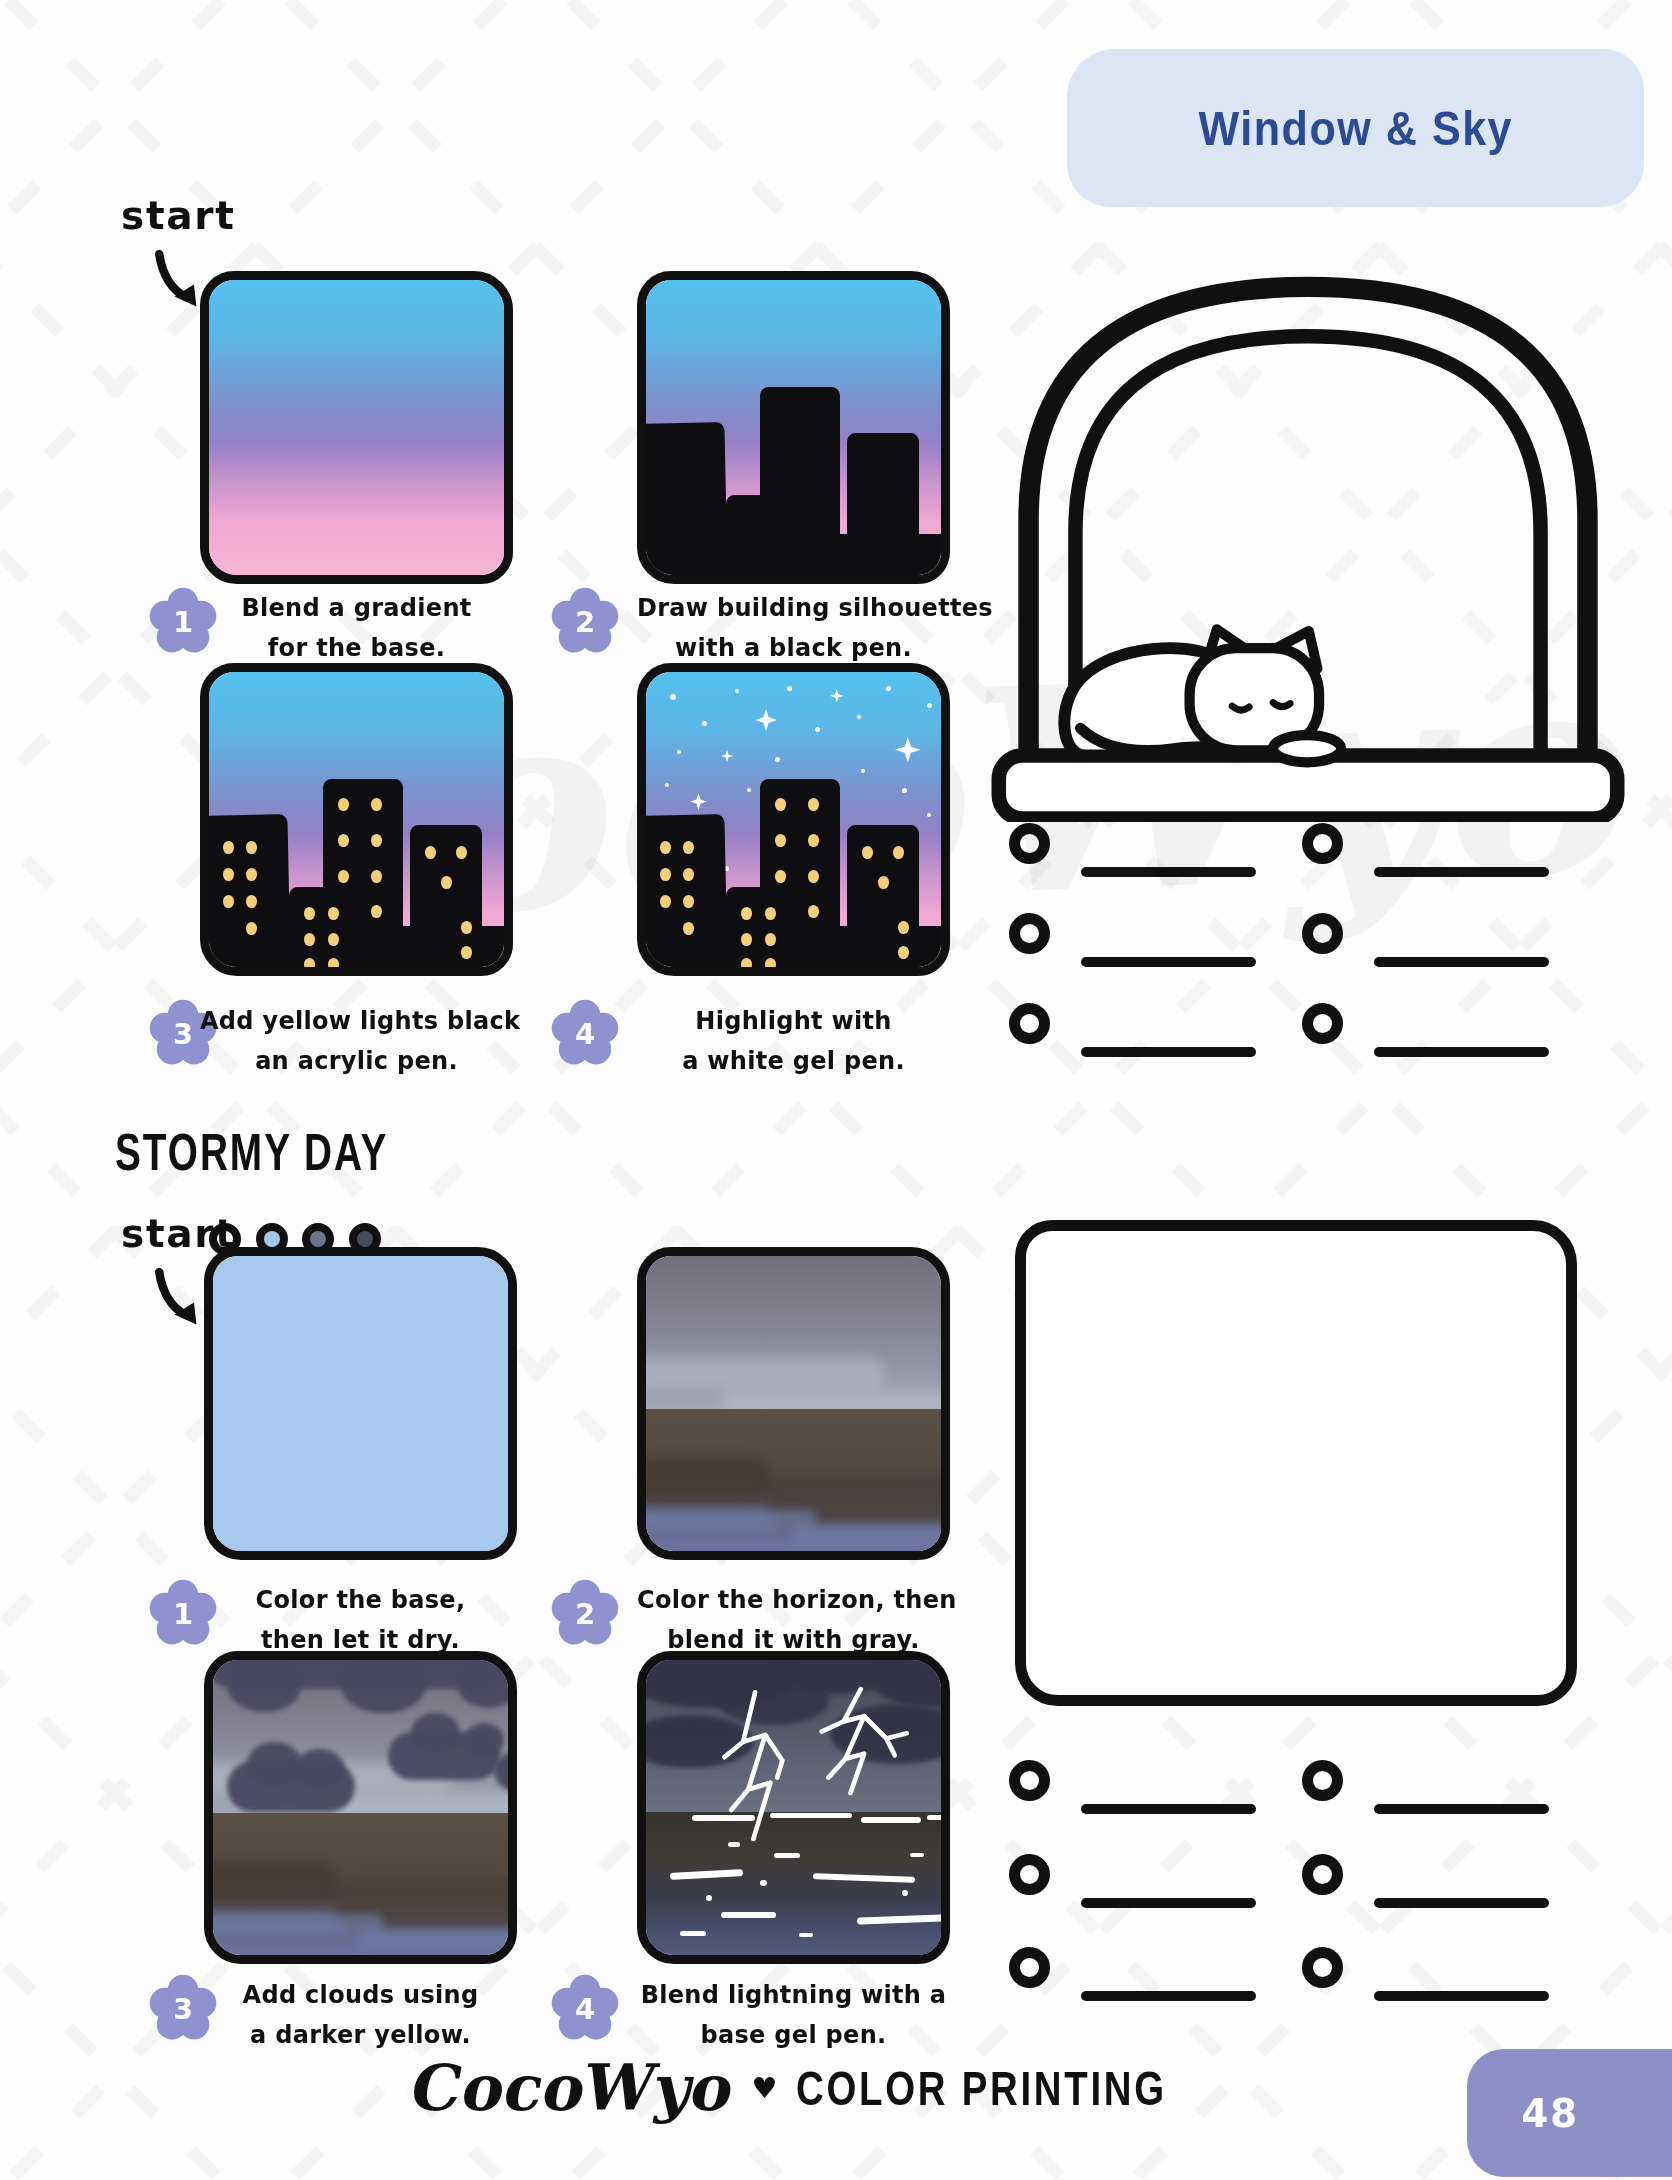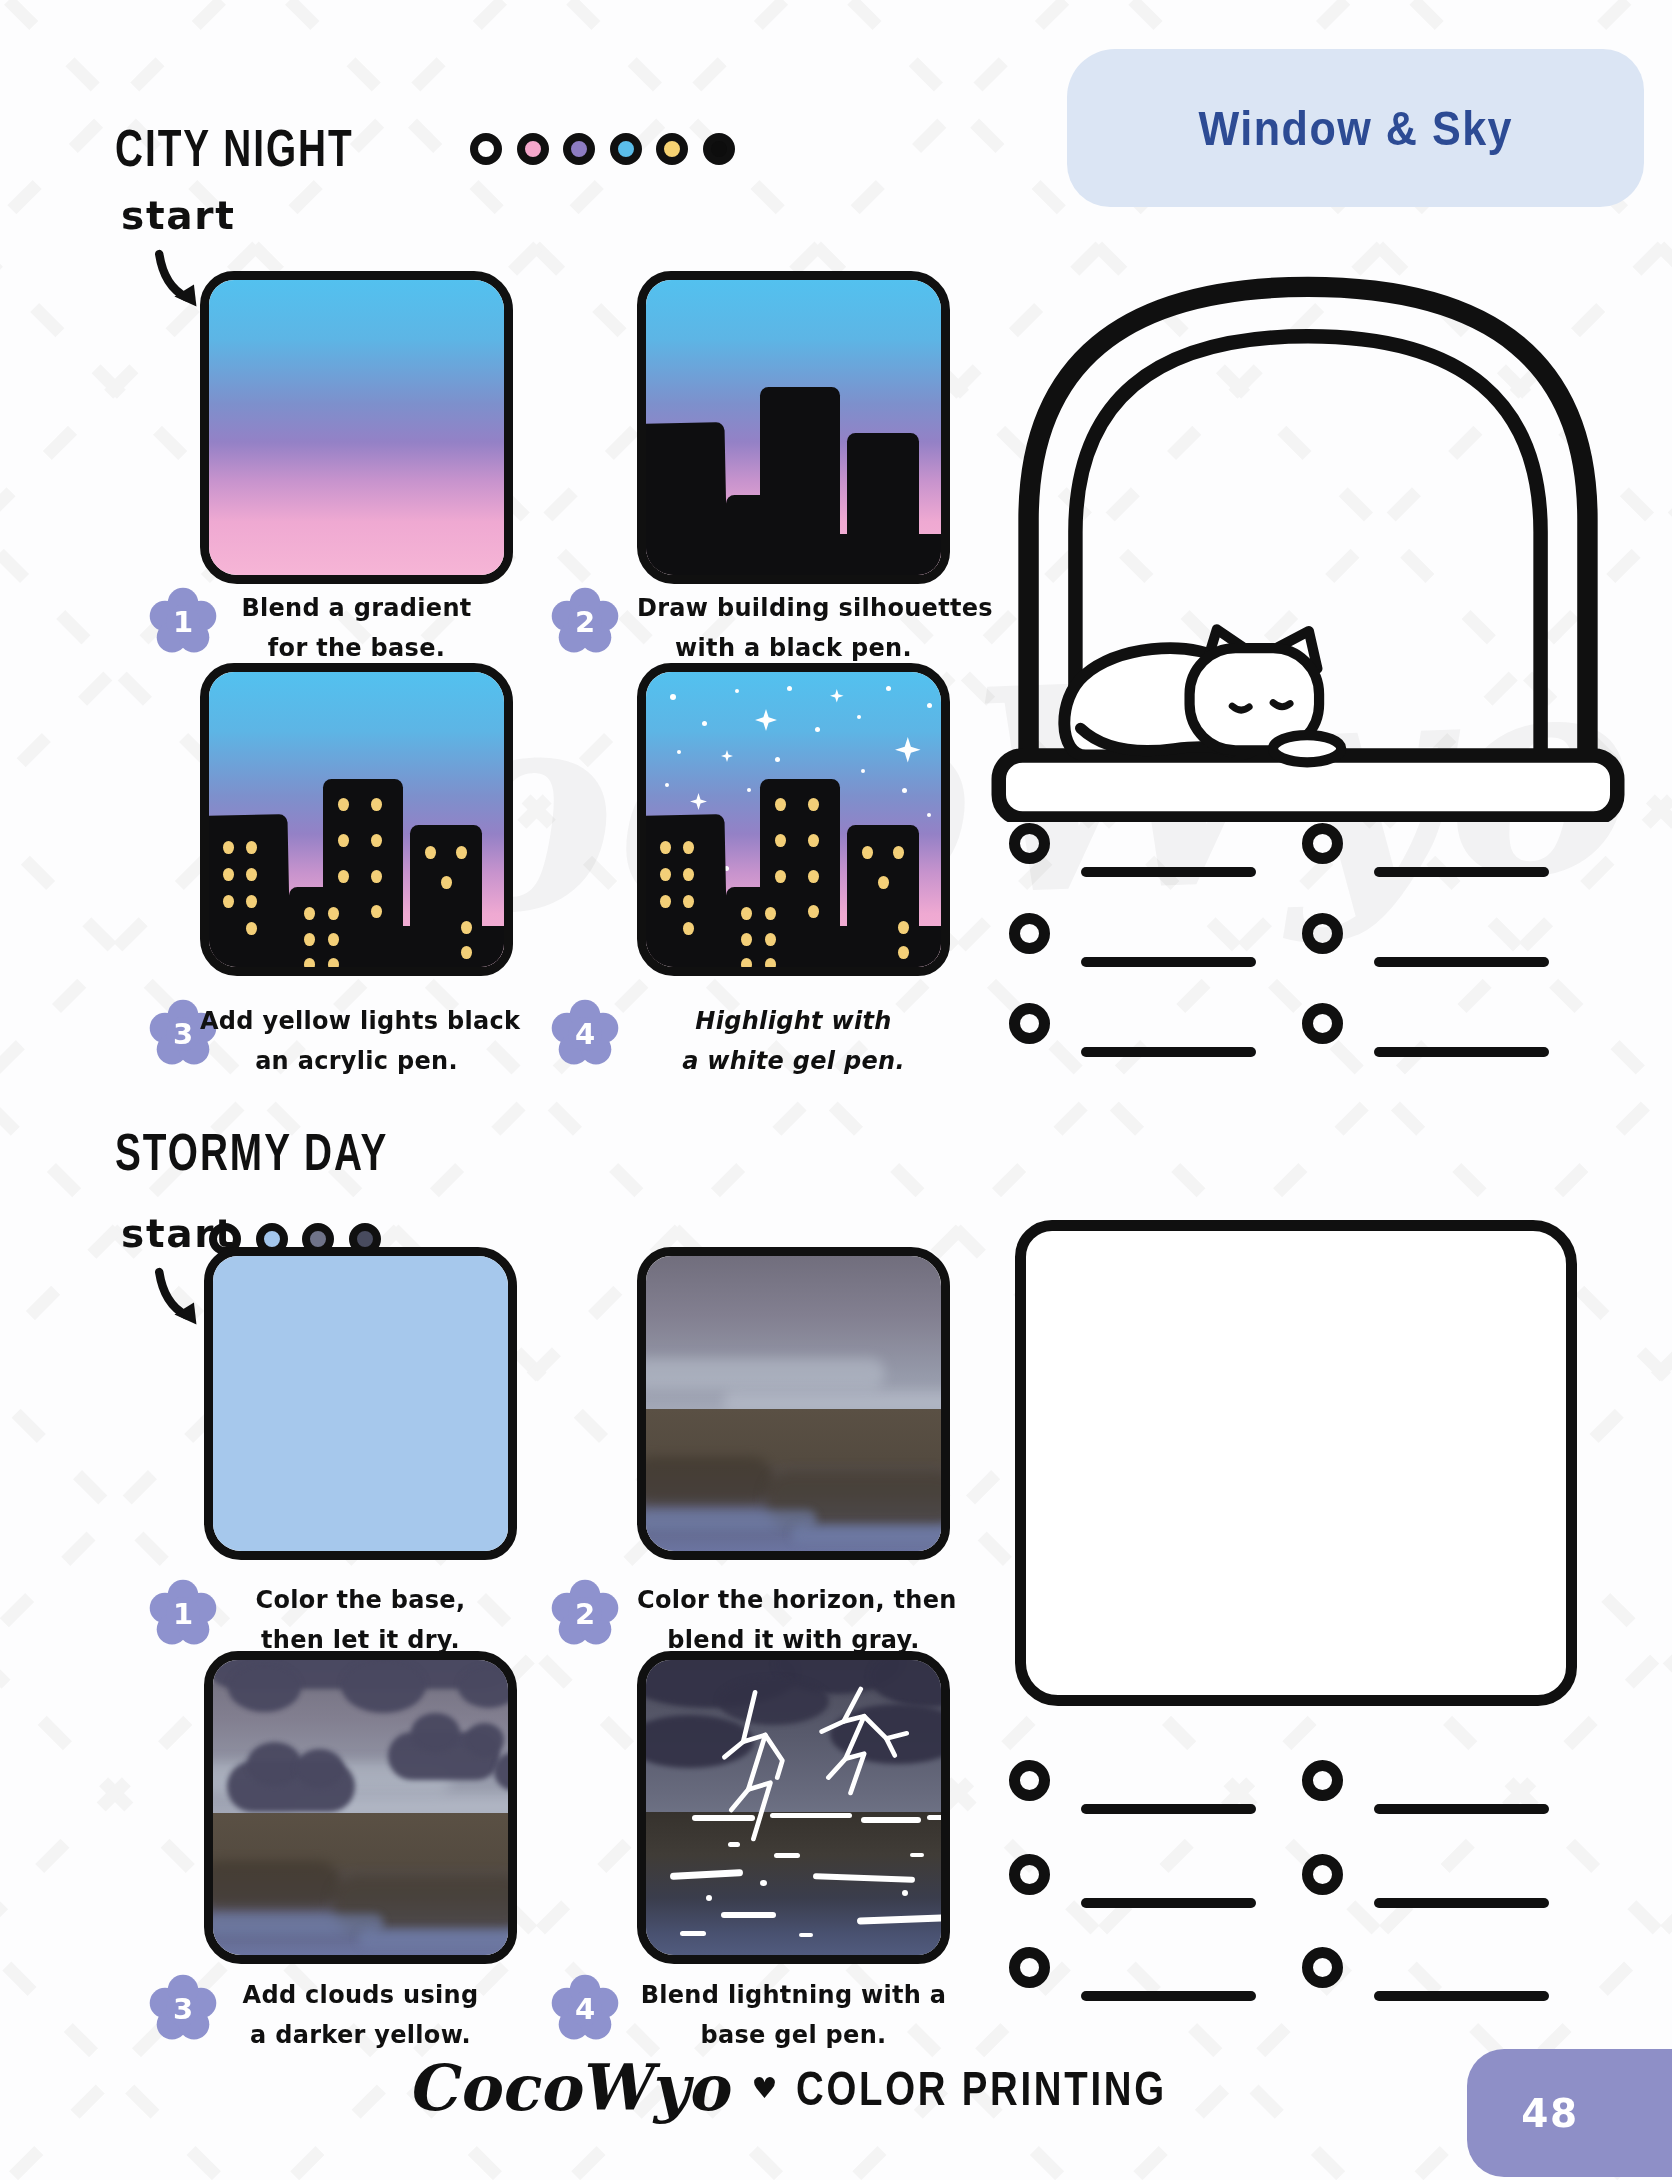--- a/index.html
+++ b/index.html
@@ -85,21 +85,21 @@
   .storm-sea4 { left:0; right:0; top:152px; bottom:0;
     background:linear-gradient(180deg,#36322d 0%,#403c37 30%,#3a3d4c 60%,#495170 85%,#515b7e 100%); }
   .cloud4 { background:#333247; filter:blur(2.6px); opacity:.95; border-radius:50%; }
   .foam { background:#fff; border-radius:5.1px; }
 
   
   .caption { position:absolute; width:313px; text-align:center;
     font-size:24px; line-height:1.66; letter-spacing:0.3px; font-weight:bold; }
   .caption div { white-space:nowrap; }
   .cap-c1 { left:200px; top:589px; }  .cap-c2 { left:637px; top:589px; }
-  .cap-c3 { left:200px; top:1002px; } .cap-c4 { left:637px; top:1002px;font-style:italic; }
+  .cap-c3 { left:200px; top:1002px; } .cap-c4 { left:637px; top:1002px; }
   .cap-s1 { left:204px; top:1581px; } .cap-s2 { left:637px; top:1581px; }
   .cap-s3 { left:204px; top:1976px; } .cap-s4 { left:637px; top:1976px; }
 
   .flower { position:absolute; width:72px; height:72px; }
   .fl-c1 { left:147px; top:586px; }  .fl-c2 { left:549px; top:586px; }
   .fl-c3 { left:147px; top:998px; } .fl-c4 { left:549px; top:998px; }
   .fl-s1 { left:147px; top:1578px; } .fl-s2 { left:549px; top:1578px; }
   .fl-s3 { left:147px; top:1973px; } .fl-s4 { left:549px; top:1973px; }
   .flower::before { content:""; position:absolute; left:19px; top:19px; width:34px; height:34px;
     background:var(--flower); border-radius:50%;
@@ -163,31 +163,20 @@
       <line x1="2900" y1="0" x2="340" y2="2560"></line>
         <line x1="3230" y1="0" x2="670" y2="2560"></line>
       <line x1="3560" y1="0" x2="1000" y2="2560"></line>
         <line x1="3890" y1="0" x2="1330" y2="2560"></line>
       <line x1="4220" y1="0" x2="1660" y2="2560"></line>
     </g>
   </svg>
 
   <div class="watermark">CocoWyo</div>
 
-  <div class="section-header city">
-    <div class="section-title">CITY NIGHT</div>
-    <div class="swatch-row">
-      <div class="swatch" style="background-color: rgb(255, 255, 255);"></div>
-      <div class="swatch" style="background-color: rgb(244, 167, 203);"></div>
-      <div class="swatch" style="background-color: rgb(141, 124, 194);"></div>
-      <div class="swatch" style="background-color: rgb(91, 189, 233);"></div>
-      <div class="swatch" style="background-color: rgb(246, 210, 114);"></div>
-      <div class="swatch" style="background-color: rgb(13, 13, 13);"></div>
-    </div>
-  </div>
 
   <div class="theme-badge">
     <span>Window &amp; Sky</span>
   </div>
 
   <div class="start-label city">start</div>
   <svg class="start-arrow city" width="60" height="66" viewBox="0 0 70 78">
     <path d="M14 6 C18 32 28 48 46 57" stroke="#101010" stroke-width="10" fill="none" stroke-linecap="round"></path>
     <path d="M58 68 L55 42 L32 56 Z" fill="#101010"></path>
   </svg>

